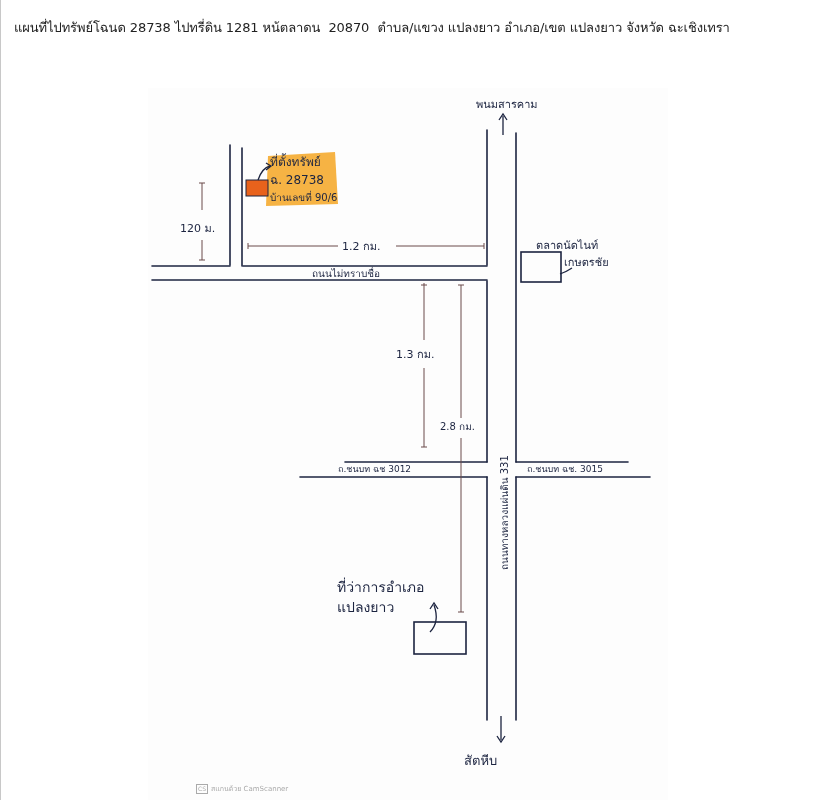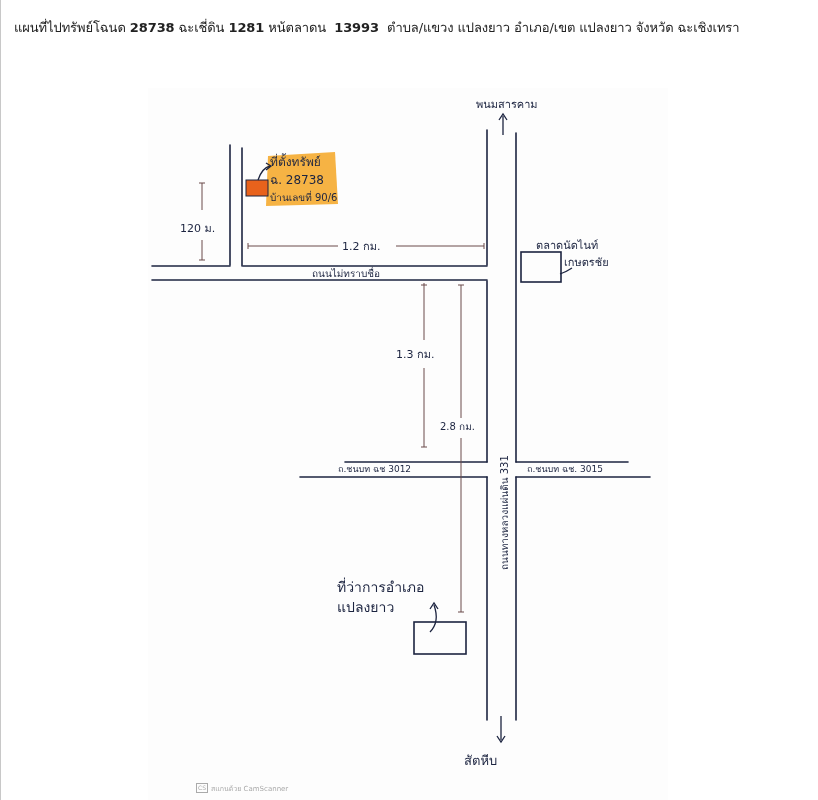--- a/index.html
+++ b/index.html
@@ -1,37 +1,37 @@
 <!DOCTYPE html>
 <html><head>
 <meta charset="utf-8">
 <style>
   html, body { margin:0; padding:0; background:#ffffff; }
   body { width:818px; height:800px; position:relative; overflow:hidden; font-family:"DejaVu Sans", sans-serif; }
   .left-border { position:absolute; left:0; top:0; width:1px; height:800px; background:#c8c8c8; }
   .title { position:absolute; left:14px; top:17px; font-size:13px; color:#222; white-space:nowrap; letter-spacing:-0.1px; }
-  .title b { font-weight:bold;margin-top:15px; }
+  .title b { font-weight:normal;margin-top:15px; }
   .scan { position:absolute; left:148px; top:88px; width:520px; height:712px; background:#fdfdfd; }
   svg.map { position:absolute; left:0; top:0; width:818px; height:800px; }
   .hw { font-family:"DejaVu Sans", sans-serif; fill:#1c2440; }
-  .watermark { position:absolute; left:152px; top:783px; font-size:7px; color:#aaa; display:flex; align-items:flex-start; gap:3px;padding-left:44px; }
+  .watermark { position:absolute; left:152px; top:783px; font-size:7px; color:#aaa; display:flex; align-items:flex-end; gap:3px;padding-left:44px; }
   .watermark .cs { border:1px solid #aaa; font-size:6px; padding:0 1px; line-height:8px; }
 </style>
 </head>
 <body>
 
 <div class="left-border"></div>
 
 <div class="title">
   <span>แผนที่ไปทรัพย์โฉนด</span>
   <b>28738</b>
-  <span>ฉะเชี่ดิน</span>
+  <span>ไปทรี่ดิน</span>
   <b>1281</b>
   <span>หน้ตลาดน</span>
-  &nbsp;<b>13993</b>&nbsp;
+  &nbsp;<b>20870</b>&nbsp;
   <span>ตำบล/แขวง แปลงยาว  อำเภอ/เขต แปลงยาว จังหวัด ฉะเชิงเทรา</span>
 </div>
 
 <div class="scan"></div>
 
 <svg class="map" viewBox="0 0 818 800" xmlns="http://www.w3.org/2000/svg">
   <g stroke="#1c2440" stroke-width="1.6" fill="none" stroke-linecap="round">
 
     <line x1="230" y1="145" x2="230" y2="265"></line>
     <line x1="242" y1="148" x2="242" y2="266"></line>

